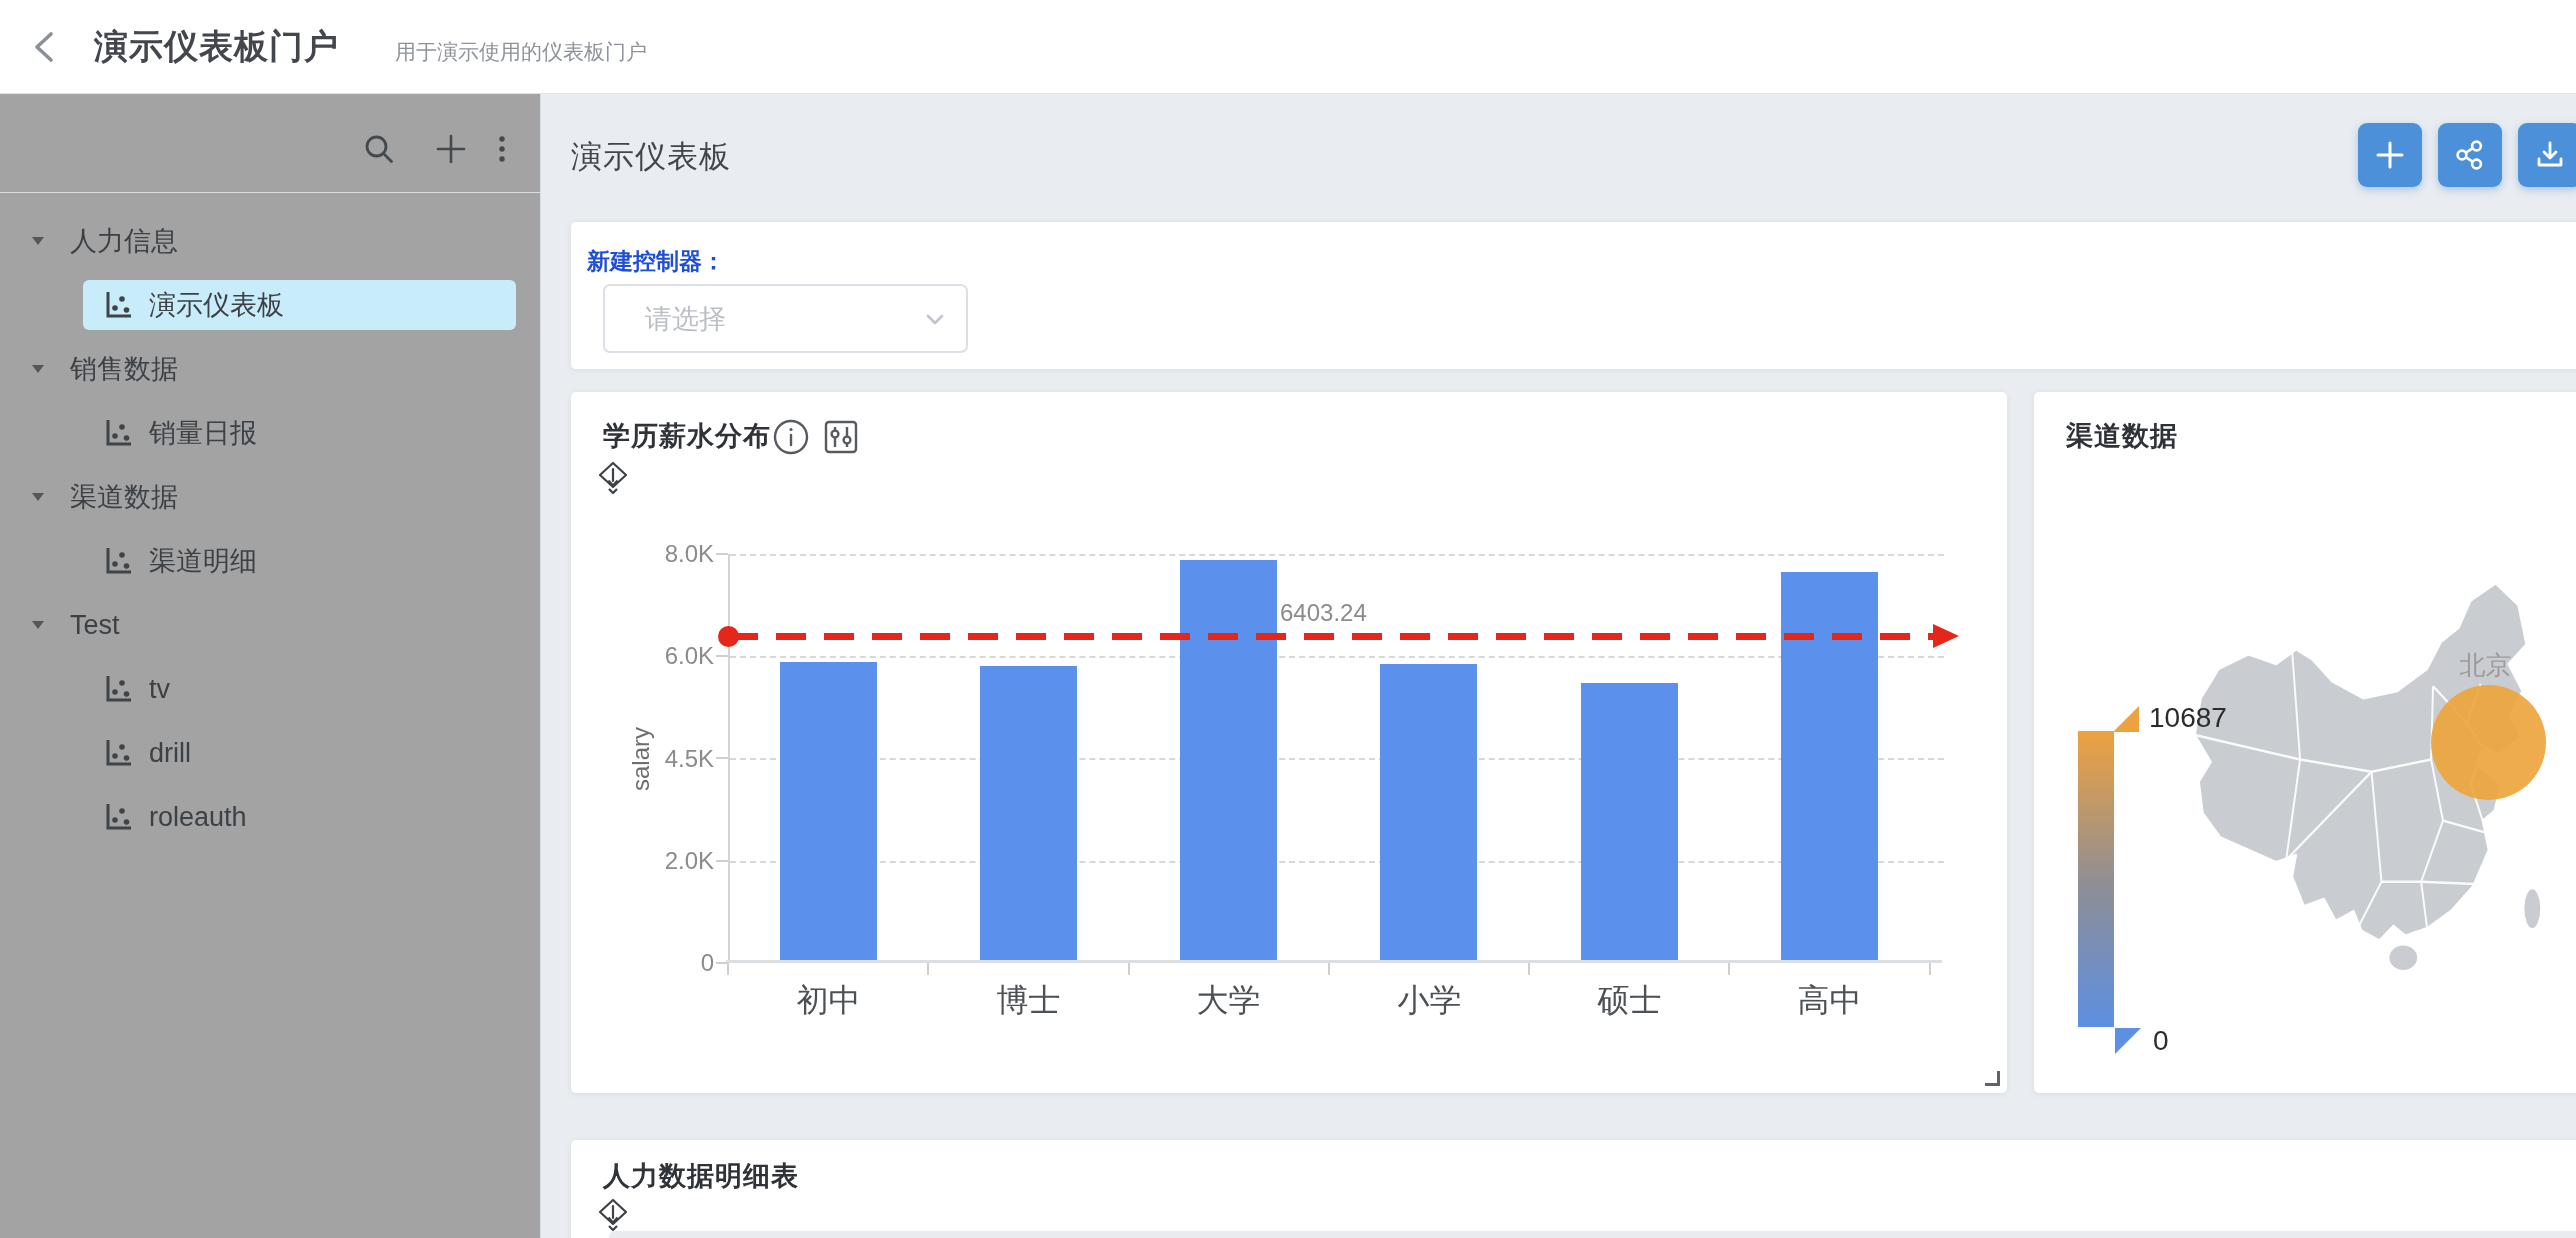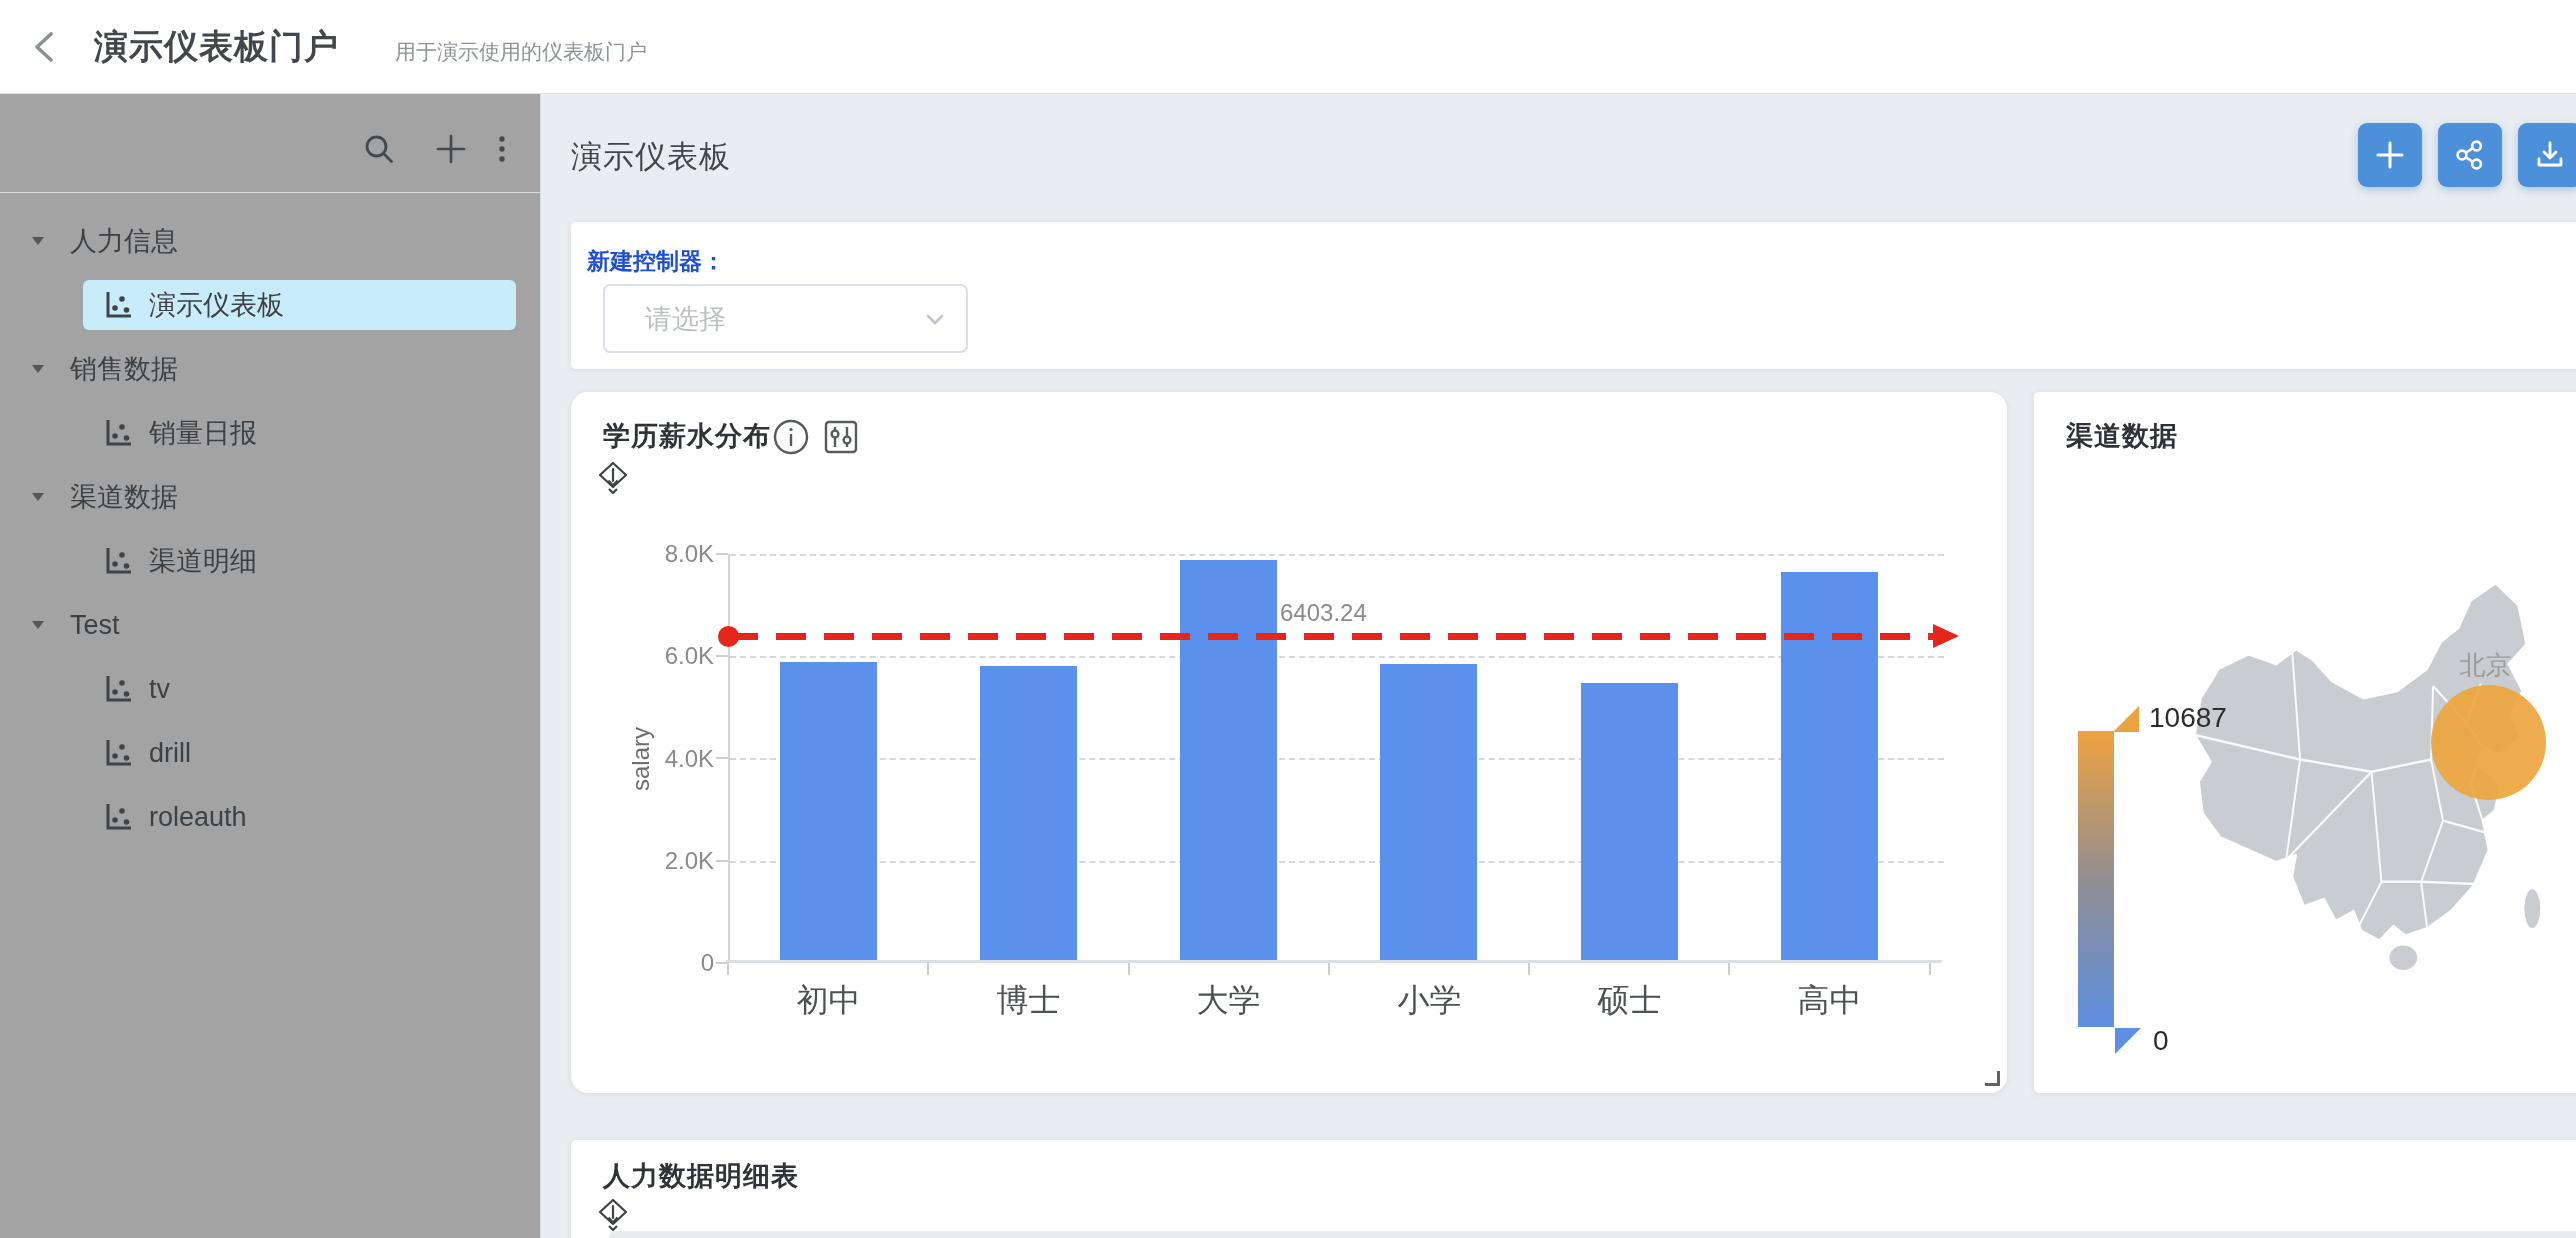--- a/index.html
+++ b/index.html
@@ -38,21 +38,21 @@
   .card{position:absolute;background:#fff;border-radius:5px;box-shadow:0 1px 6px rgba(31,35,41,.08);}
   .card-title{position:absolute;left:32px;top:26px;font-size:27px;font-weight:700;color:#2f3338;letter-spacing:1px;}
 
   .ctrl-card{left:571px;top:222px;width:2084px;height:147px;}
   .ctrl-label{position:absolute;left:16px;top:24px;font-size:23px;font-weight:700;color:#1d4ed8;}
   .select{position:absolute;left:32px;top:62px;width:343px;height:65px;border:2px solid #dcdfe6;border-radius:7px;
           background:#fff;display:flex;align-items:center;cursor:pointer;padding-left:18px;}
   .select .ph{margin-left:22px;font-size:27px;color:#bcc0c6;flex:1;}
   .select .chev{margin-right:18px;}
 
-  .chart-card{left:571px;top:392px;width:1436px;height:701px;border-radius:17px;}
+  .chart-card{left:571px;top:392px;width:1436px;height:701px;}
   .hicon{position:absolute;top:25px;cursor:pointer;}
   .ic-info{left:200px;} .ic-sliders{left:250px;}
   .drill{position:absolute;left:25px;top:69px;cursor:pointer;}
 
   .plot{position:absolute;left:157px;top:162px;width:1202px;height:409px;}
   .yaxis{position:absolute;left:0;top:0;bottom:0;width:2px;background:#d4d4d4;}
   .baseline{position:absolute;left:-2px;right:-12px;bottom:0;height:3px;background:#dcdfe2;}
   .grid{position:absolute;left:2px;right:-14px;border-top:2px dashed #d8d8d8;}
   .ytick{position:absolute;right:1216px;width:89px;text-align:right;font-size:24px;color:#8b8b8b;}
   .ymark{position:absolute;left:-12px;width:12px;height:2px;background:#cfcfcf;}
@@ -282,21 +282,21 @@
     <div class="ylab">salary</div>
     <div class="plot" id="plot">
       <div class="yaxis"></div>
       <div class="baseline"></div>
     <div class="ytick" style="top: 395px;">0</div>
         <div class="ymark" style="top: 408px;"></div>
         <div class="grid" style="top: 307px;"></div>
         <div class="ytick" style="top: 293px;">2.0K</div>
         <div class="ymark" style="top: 306px;"></div>
         <div class="grid" style="top: 204px;"></div>
-        <div class="ytick" style="top: 191px;">4.0K</div>
+        <div class="ytick" style="top: 191px;">4.5K</div>
         <div class="ymark" style="top: 203px;"></div>
         <div class="grid" style="top: 102px;"></div>
         <div class="ytick" style="top: 88px;">6.0K</div>
         <div class="ymark" style="top: 101px;"></div>
         <div class="grid" style="top: 0px;"></div>
         <div class="ytick" style="top: -14px;">8.0K</div>
         <div class="ymark" style="top: -1px;"></div>
         <div class="xmark" style="left: -1px;"></div>
         <div class="xmark" style="left: 199px;"></div>
         <div class="xmark" style="left: 400px;"></div>

